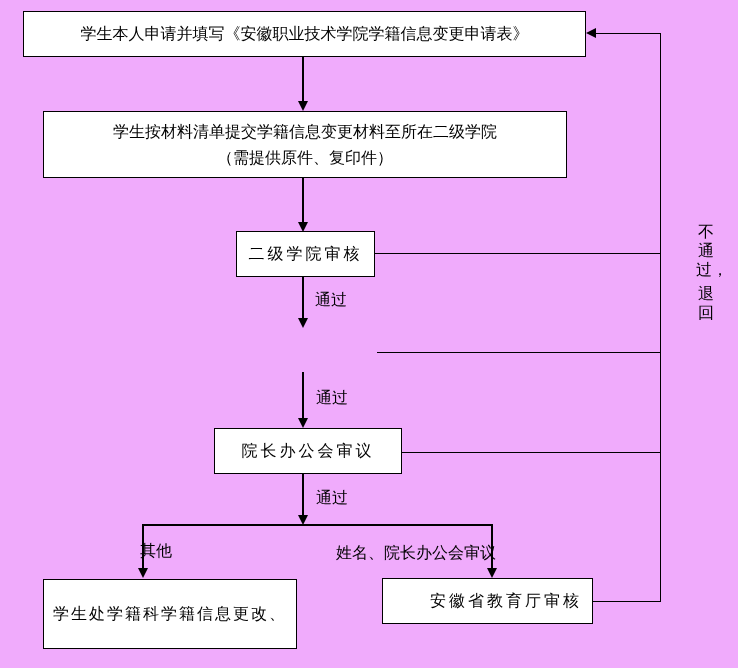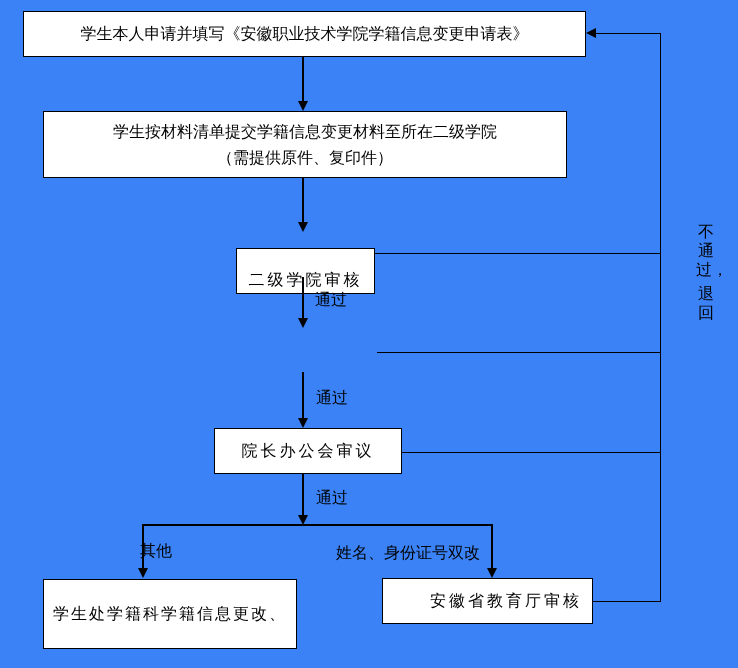--- a/index.html
+++ b/index.html
@@ -1,20 +1,20 @@
 <!DOCTYPE html>
 <html><head>
 <meta charset="utf-8">
 <style>
   html, body { margin: 0; padding: 0; background: #ffffff; }
   #canvas {
     position: relative;
     width: 738px;
     height: 668px;
-    background: #3b82f6;
+    background: #f0abfc;
     font-family: "Liberation Serif", "DejaVu Serif", serif;
     color: #000000;
     overflow: hidden;
   }
   .node {
     position: absolute;
     box-sizing: border-box;
     border: 1px solid #000000;
     background: #ffffff;
     display: flex;
@@ -70,21 +70,21 @@
     <span class="txt">学生本人申请并填写《安徽职业技术学院学籍信息变更申请表》</span>
   </div>
 
   <div class="node" style="left:43px; top:111px; width:524px; height:67px;">
     <span class="txt">
         <div>学生按材料清单提交学籍信息变更材料至所在二级学院</div>
         <div>（需提供原件、复印件）</div>
       </span>
   </div>
 
-  <div class="node ls3" style="left:236px; top:248px; width:139px; height:46px;align-items:flex-end;">
+  <div class="node ls3" style="left:236px; top:231px; width:139px; height:46px;">
     <span class="txt">二级学院审核</span>
   </div>
 
 
   <div class="node ls3" style="left:214px; top:428px; width:188px; height:46px;">
     <span class="txt">院长办公会审议</span>
   </div>
 
   <div class="node ls2" style="left:43px; top:579px; width:254px; height:70px;">
     <span class="txt">
@@ -124,19 +124,19 @@
   <div class="arrow-left" style="left:586px; top:28px;"></div>
   <div class="line" style="left:375px; top:253px; width:285px; height:1px;"></div>
   <div class="line" style="left:377px; top:352px; width:283px; height:1px;"></div>
   <div class="line" style="left:402px; top:452px; width:258px; height:1px;"></div>
   <div class="line" style="left:593px; top:601px; width:67px;  height:1px;"></div>
 
   <div class="edge-label" style="left:315px; top:291px;">通过</div>
   <div class="edge-label" style="left:316px; top:389px;">通过</div>
   <div class="edge-label" style="left:316px; top:489px;">通过</div>
   <div class="edge-label" style="left:92px; top:542px;margin-left:48px;">其他</div>
-  <div class="edge-label" style="left:336px; top:544px;">姓名、身份证号双改</div>
+  <div class="edge-label" style="left:336px; top:544px;">姓名、院长办公会审议</div>
   <div class="vertical-label" style="left:696px; top:222px;">
       <div>不通过，</div>
       <div>退回</div>
     </div>
 
 </div>
 
 </body></html>

